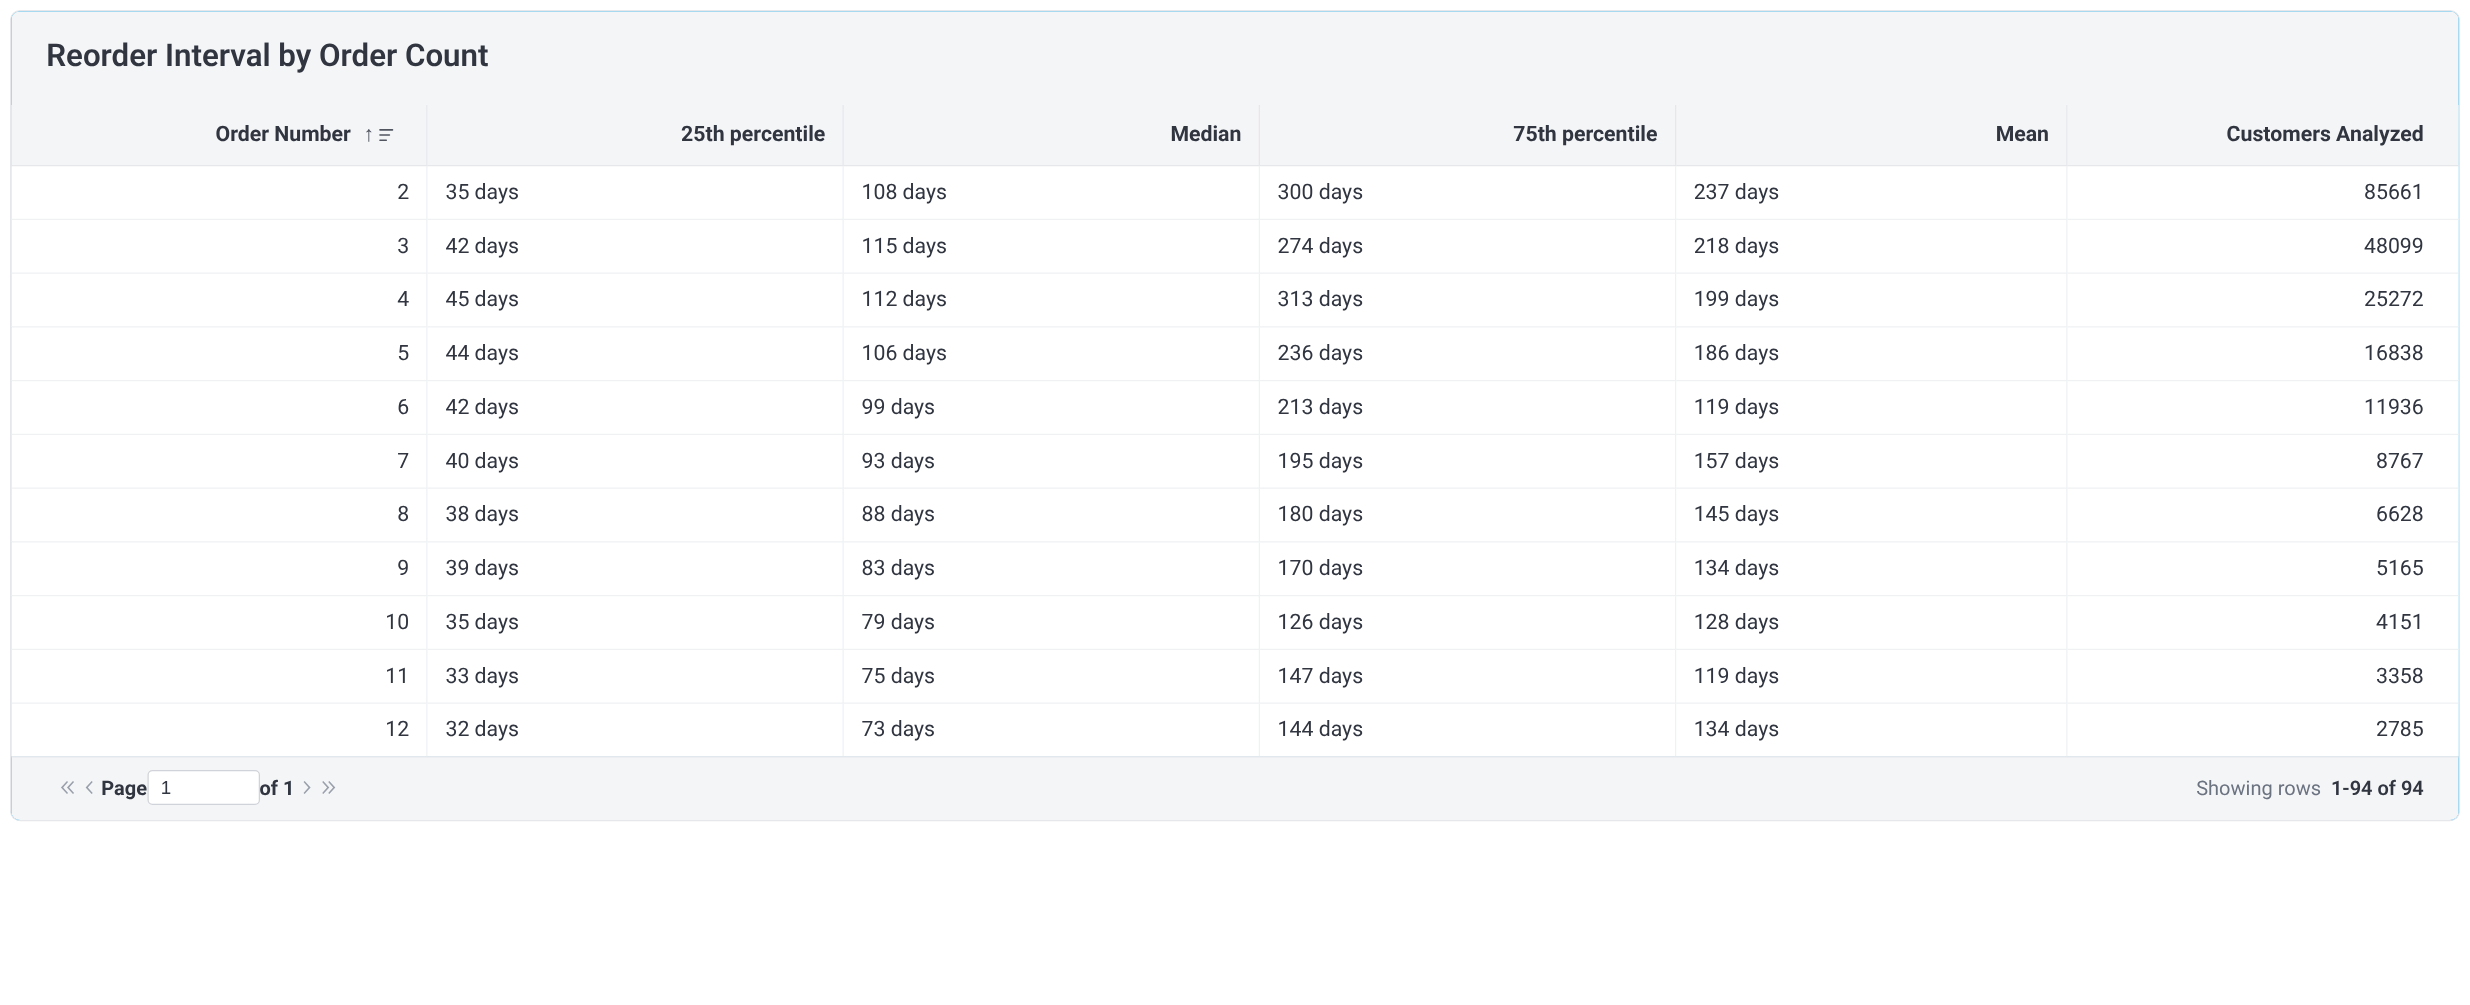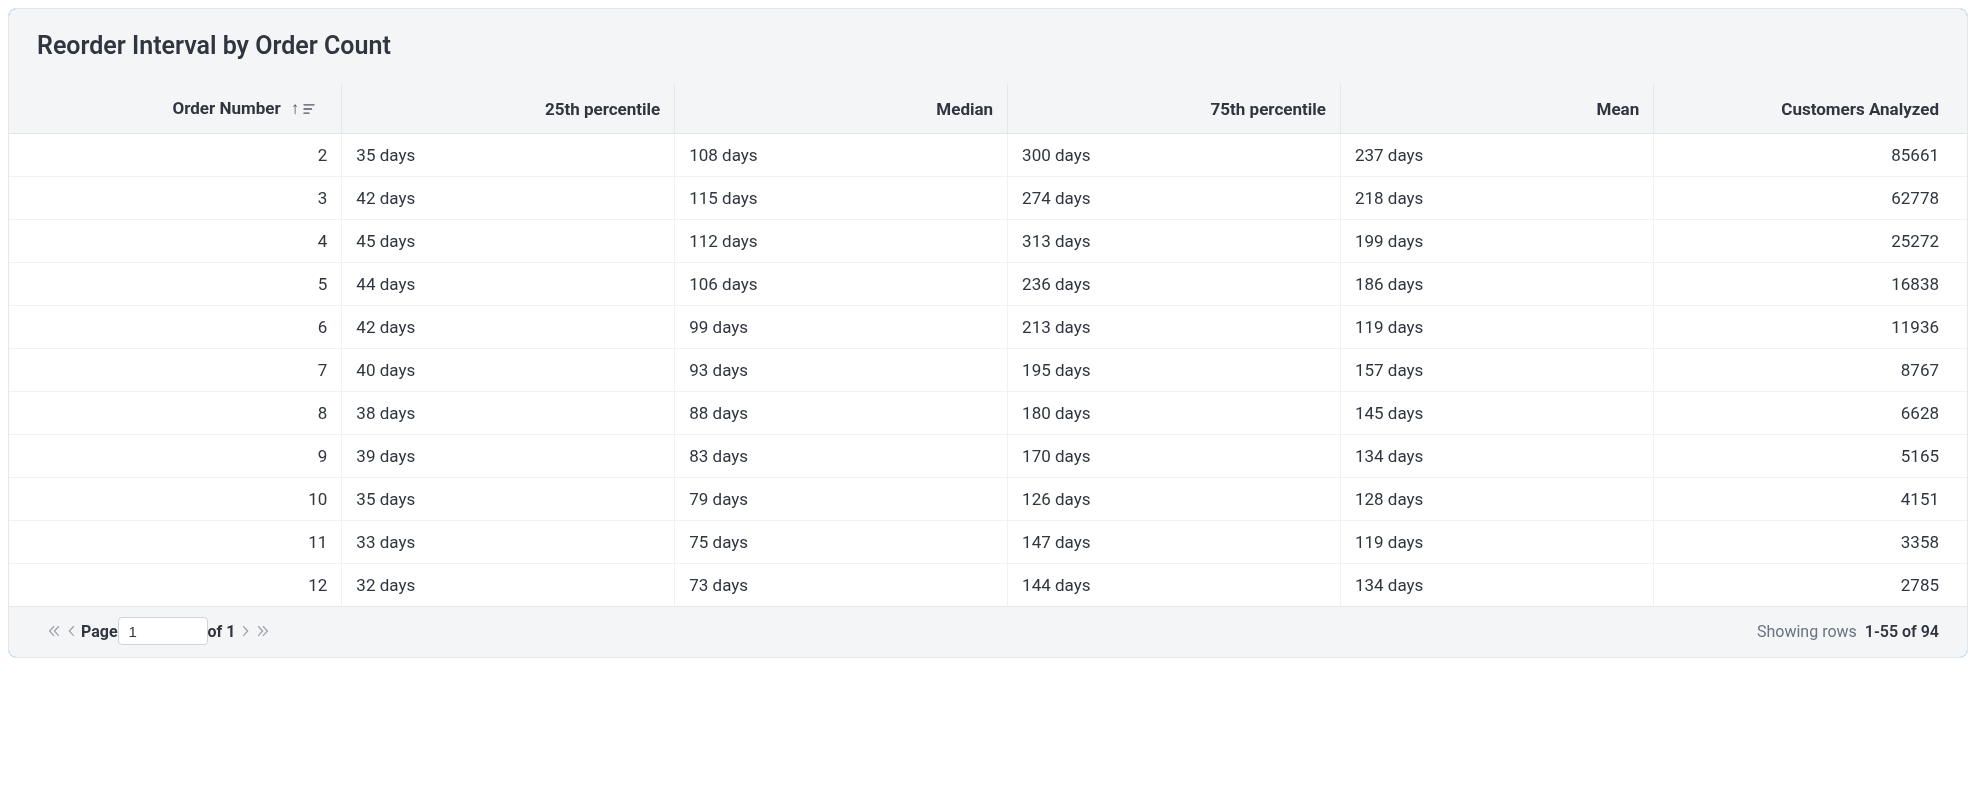--- a/index.html
+++ b/index.html
@@ -194,21 +194,21 @@
             <td>300 days</td>
             <td>237 days</td>
             <td class="col-customers">85661</td>
           </tr>
           <tr>
             <td class="col-order">3</td>
             <td>42 days</td>
             <td>115 days</td>
             <td>274 days</td>
             <td>218 days</td>
-            <td class="col-customers">62778</td>
+            <td class="col-customers">48099</td>
           </tr>
           <tr>
             <td class="col-order">4</td>
             <td>45 days</td>
             <td>112 days</td>
             <td>313 days</td>
             <td>199 days</td>
             <td class="col-customers">25272</td>
           </tr>
           <tr>
@@ -299,16 +299,16 @@
             <path d="M5.5 3 10 8l-4.5 5 1 .9L12 8 6.5 2.1l-1 .9z"></path>
           </svg>
       </button>
       <button class="pager-btn">
         <svg viewBox="0 0 16 16" fill="currentColor">
             <path d="M7.5 3 12 8l-4.5 5 1 .9L14 8 8.5 2.1l-1 .9zM2 3l4.5 5L2 13l1 .9L8.5 8 3 2.1 2 3z"></path>
           </svg>
       </button>
     </div>
     <div class="row-status">
-      <span>Showing rows</span>&nbsp;&nbsp;<span class="strong">1-55 of 94</span>
+      <span>Showing rows</span>&nbsp;&nbsp;<span class="strong">1-94 of 94</span>
     </div>
   </div>
 </div>
 
 </body></html>

